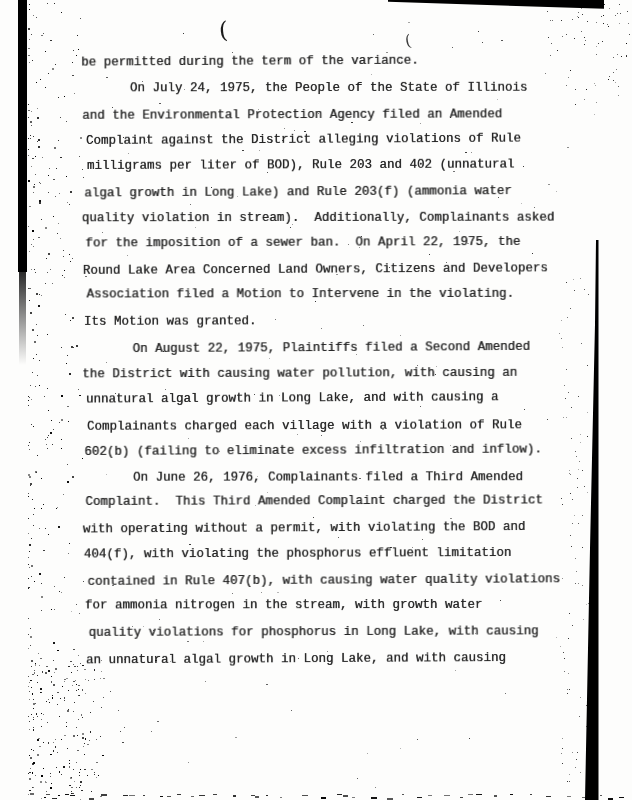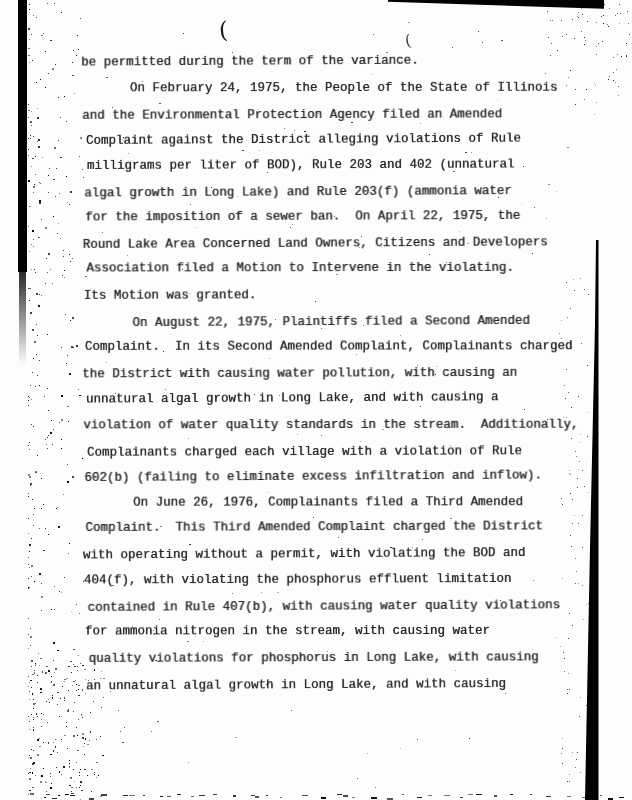--- a/index.html
+++ b/index.html
@@ -59,42 +59,41 @@
   <div class="bar-left"></div>
   <div class="bar-left-tail"></div>
   <div class="wedge-top"></div>
   <div class="bar-right"></div>
 
   <div class="paren paren-1">(</div>
   <div class="paren paren-2">(</div>
 
   <div class="textblock" id="textblock">
       <div class="tline" style="transform: translate(-2.7px, -0.9px) rotate(-0.12deg);">be permitted during the term of the variance.</div>
-      <div class="tline" style="transform: translate(0.9px, 0px) rotate(0.12deg);">      On February 24, 1975, the People of the State of Illinois</div>
+      <div class="tline" style="transform: translate(0.9px, 0px) rotate(0.12deg);">      On July 24, 1975, the People of the State of Illinois</div>
       <div class="tline" style="transform: translate(-1.8px, 0.9px) rotate(0deg);">and the Environmental Protection Agency filed an Amended</div>
       <div class="tline" style="transform: translate(1.8px, -0.45px) rotate(-0.12deg);">Complaint against the District alleging violations of Rule</div>
       <div class="tline" style="transform: translate(2.7px, -0.9px) rotate(0deg);">milligrams per liter of BOD), Rule 203 and 402 (unnatural</div>
       <div class="tline" style="transform: translate(0px, 0px) rotate(-0.12deg);">algal growth in Long Lake) and Rule 203(f) (ammonia water</div>
+      <div class="tline" style="transform: translate(-2.7px, 0.9px) rotate(0.12deg);">quality violation in stream).  Additionally, Complainants asked</div>
       <div class="tline" style="transform: translate(0.9px, -0.45px) rotate(0deg);">for the imposition of a sewer ban.  On April 22, 1975, the</div>
       <div class="tline" style="transform: translate(-1.8px, 0.45px) rotate(-0.12deg);">Round Lake Area Concerned Land Owners, Citizens and Developers</div>
       <div class="tline" style="transform: translate(1.8px, -0.9px) rotate(0.12deg);">Association filed a Motion to Intervene in the violating.</div>
       <div class="tline" style="transform: translate(-0.9px, 0px) rotate(0deg);">Its Motion was granted.</div>
       <div class="tline" style="transform: translate(2.7px, 0.9px) rotate(-0.12deg);">      On August 22, 1975, Plaintiffs filed a Second Amended</div>
-      <div class="tline" style="transform: translate(0px, -0.45px) rotate(0.12deg);">Complaint.  In its Second Amended Complaint, Complainants charged</div>
       <div class="tline" style="transform: translate(-2.7px, 0.45px) rotate(0deg);">the District with causing water pollution, with causing an</div>
       <div class="tline" style="transform: translate(0.9px, -0.9px) rotate(-0.12deg);">unnatural algal growth in Long Lake, and with causing a</div>
-      <div class="tline" style="transform: translate(-1.8px, 0px) rotate(0.12deg);">violation of water quality standards in the stream.  Additionally,</div>
       <div class="tline" style="transform: translate(1.8px, 0.9px) rotate(0deg);">Complainants charged each village with a violation of Rule</div>
       <div class="tline" style="transform: translate(-0.9px, -0.45px) rotate(-0.12deg);">602(b) (failing to eliminate excess infiltration and inflow).</div>
       <div class="tline" style="transform: translate(2.7px, 0.45px) rotate(0.12deg);">      On June 26, 1976, Complainants filed a Third Amended</div>
       <div class="tline" style="transform: translate(0px, -0.9px) rotate(0deg);">Complaint.  This Third Amended Complaint charged the District</div>
       <div class="tline" style="transform: translate(-2.7px, 0px) rotate(-0.12deg);">with operating without a permit, with violating the BOD and</div>
       <div class="tline" style="transform: translate(-1.8px, -0.45px) rotate(0deg);">404(f), with violating the phosphorus effluent limitation</div>
       <div class="tline" style="transform: translate(1.8px, 0.45px) rotate(-0.12deg);">contained in Rule 407(b), with causing water quality violations</div>
-      <div class="tline" style="transform: translate(-0.9px, -0.9px) rotate(0.12deg);">for ammonia nitrogen in the stream, with causing water</div>
+      <div class="tline" style="transform: translate(-0.9px, -0.9px) rotate(0.12deg);">for ammonia nitrogen in the stream, with growth water</div>
       <div class="tline" style="transform: translate(2.7px, 0px) rotate(0deg);">quality violations for phosphorus in Long Lake, with causing</div>
       <div class="tline" style="transform: translate(0px, 0.9px) rotate(-0.12deg);">an unnatural algal growth in Long Lake, and with causing</div>
     </div>
 
   <div id="noise">
       <span style="left: 37.4144px; top: 681.973px; width: 1px; height: 1px; opacity: 0.818354;"></span>
       <span style="left: 41.4155px; top: 218.582px; width: 1px; height: 1px; opacity: 0.79361;"></span>
       <span style="left: 38.5603px; top: 199.939px; width: 2px; height: 2px; opacity: 0.935132;"></span>
       <span style="left: 32.0933px; top: 157.803px; width: 2px; height: 1px; opacity: 0.725401;"></span>
       <span style="left: 46.5806px; top: 3.07436px; width: 1px; height: 1px; opacity: 0.70893;"></span>

